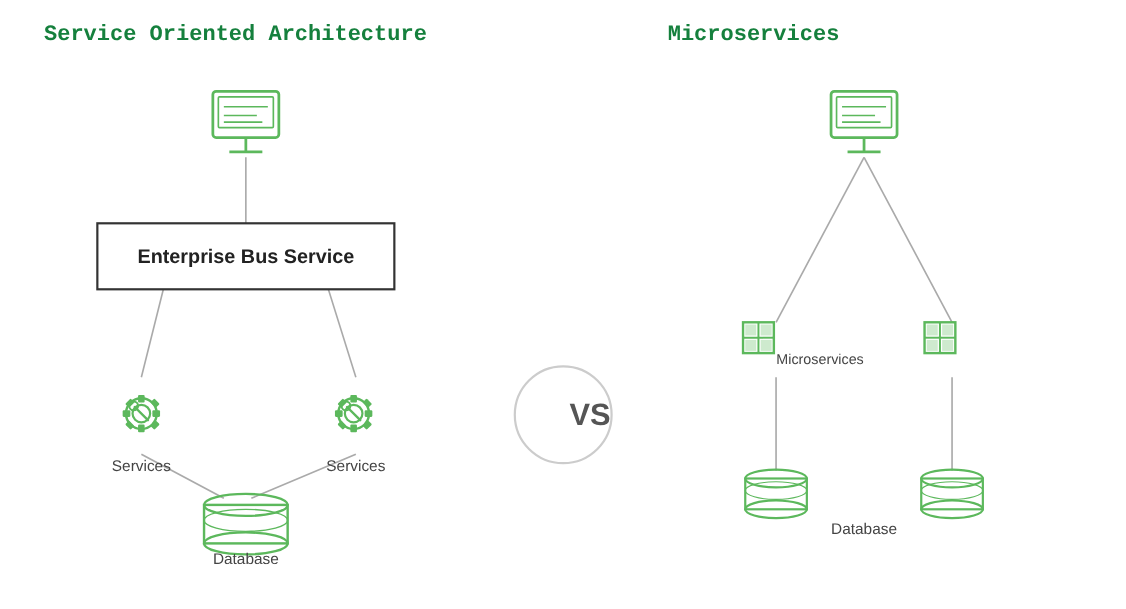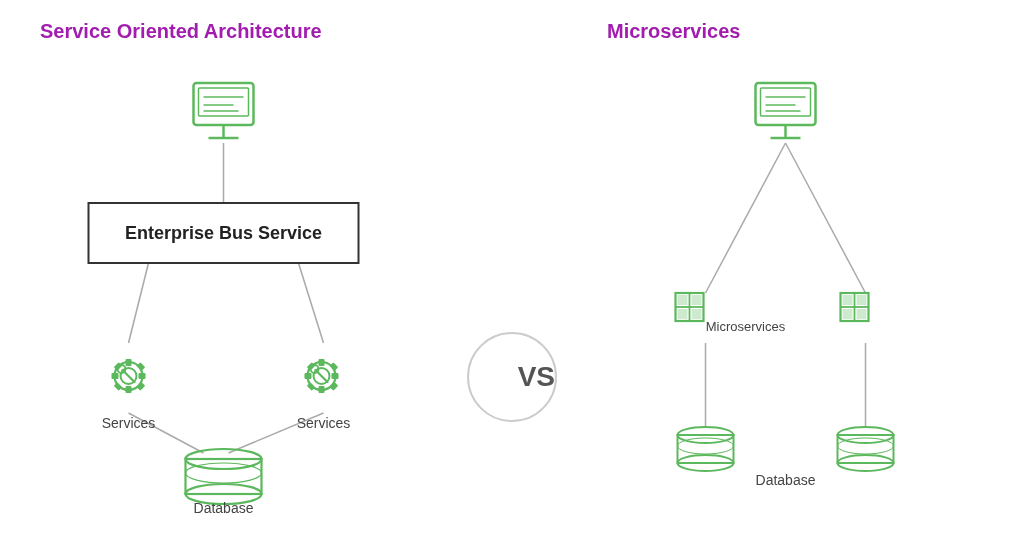--- a/index.html
+++ b/index.html
@@ -21,24 +21,25 @@
     .side {
       flex: 1;
       display: flex;
       flex-direction: column;
       align-items: center;
       position: relative;
     }
     .side-title {
       font-size: 20px;
       font-weight: bold;
-      color: #a21caf;
+      color: #15803d;
       margin-bottom: 10px;
       align-self: flex-start;
       padding-left: 30px;
+      font-family: Liberation Mono, monospace;
     }
     .vs-circle {
       width: 90px;
       height: 90px;
       border-radius: 50%;
       border: 2px solid #ccc;
       display: flex;
       align-items: center;
       justify-content: flex-end;
       font-size: 28px;

